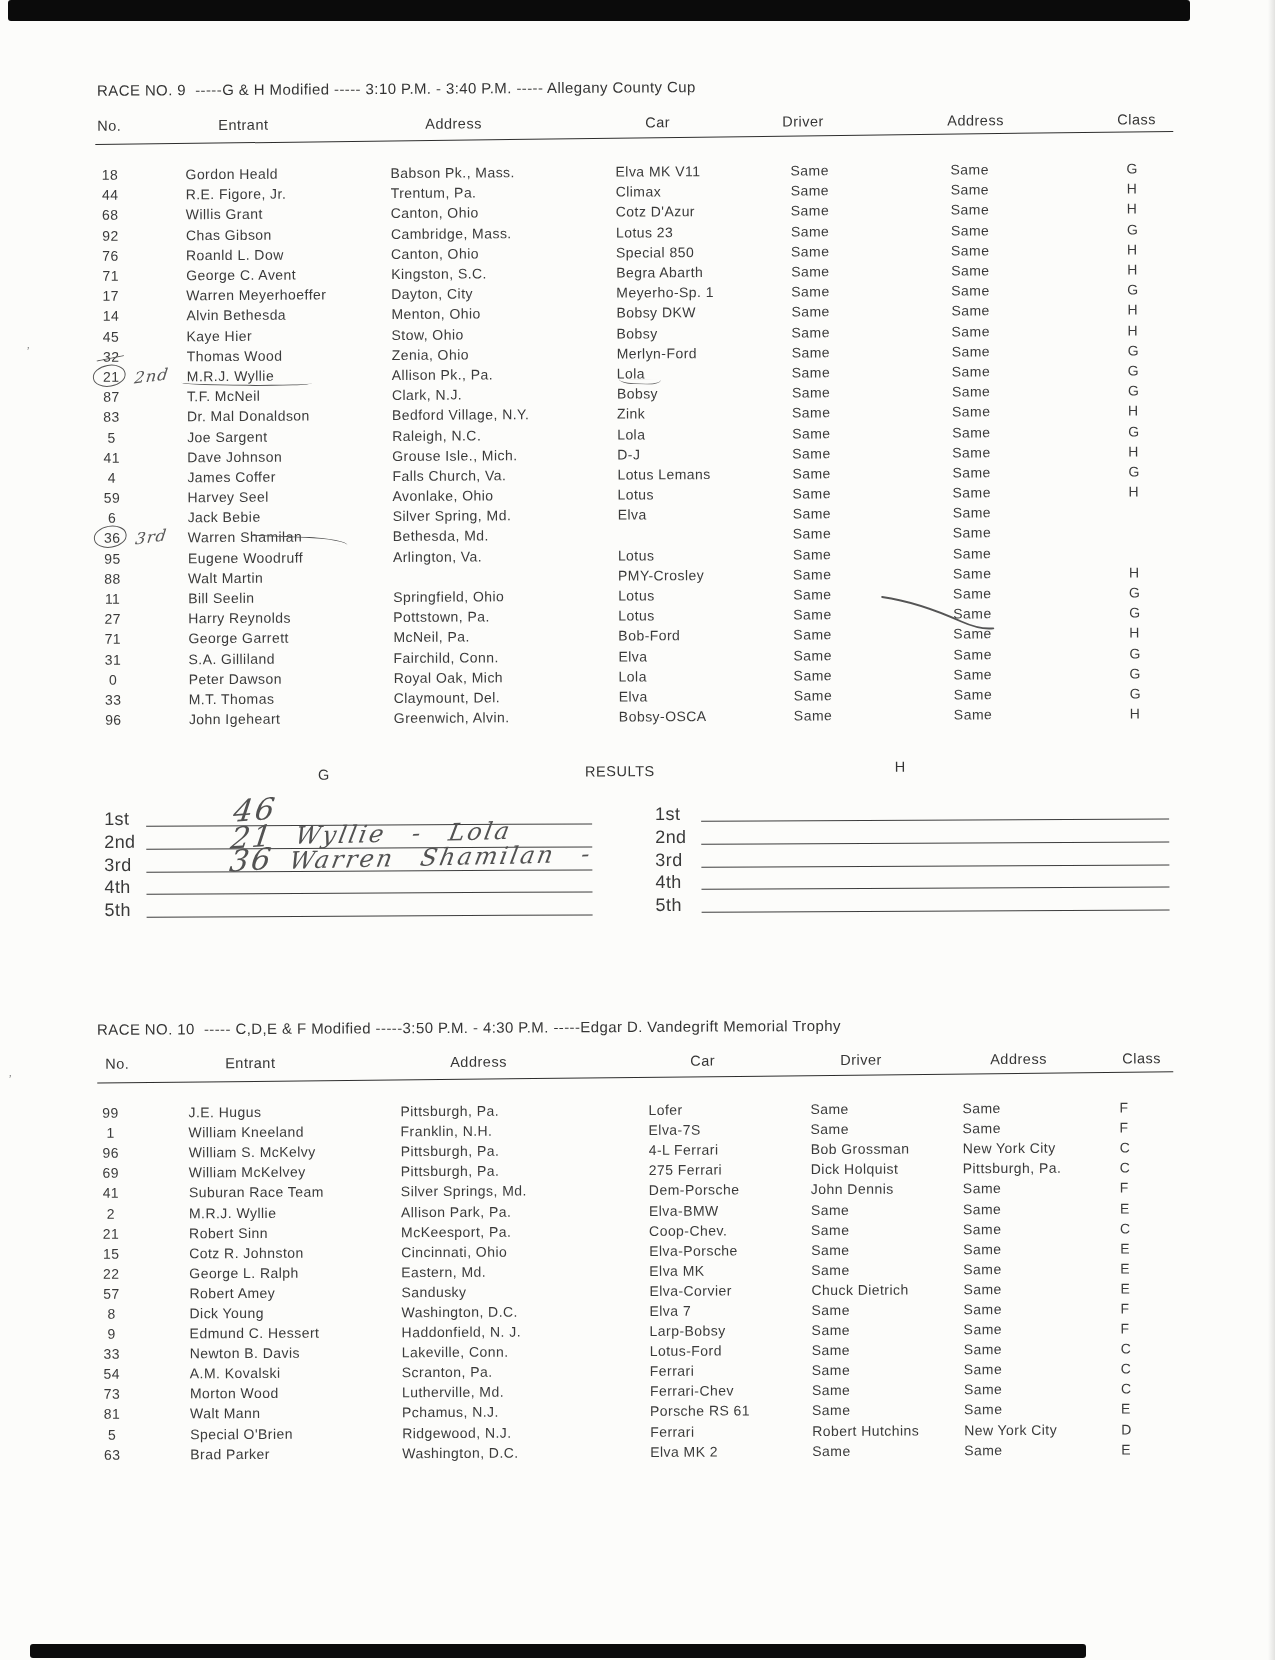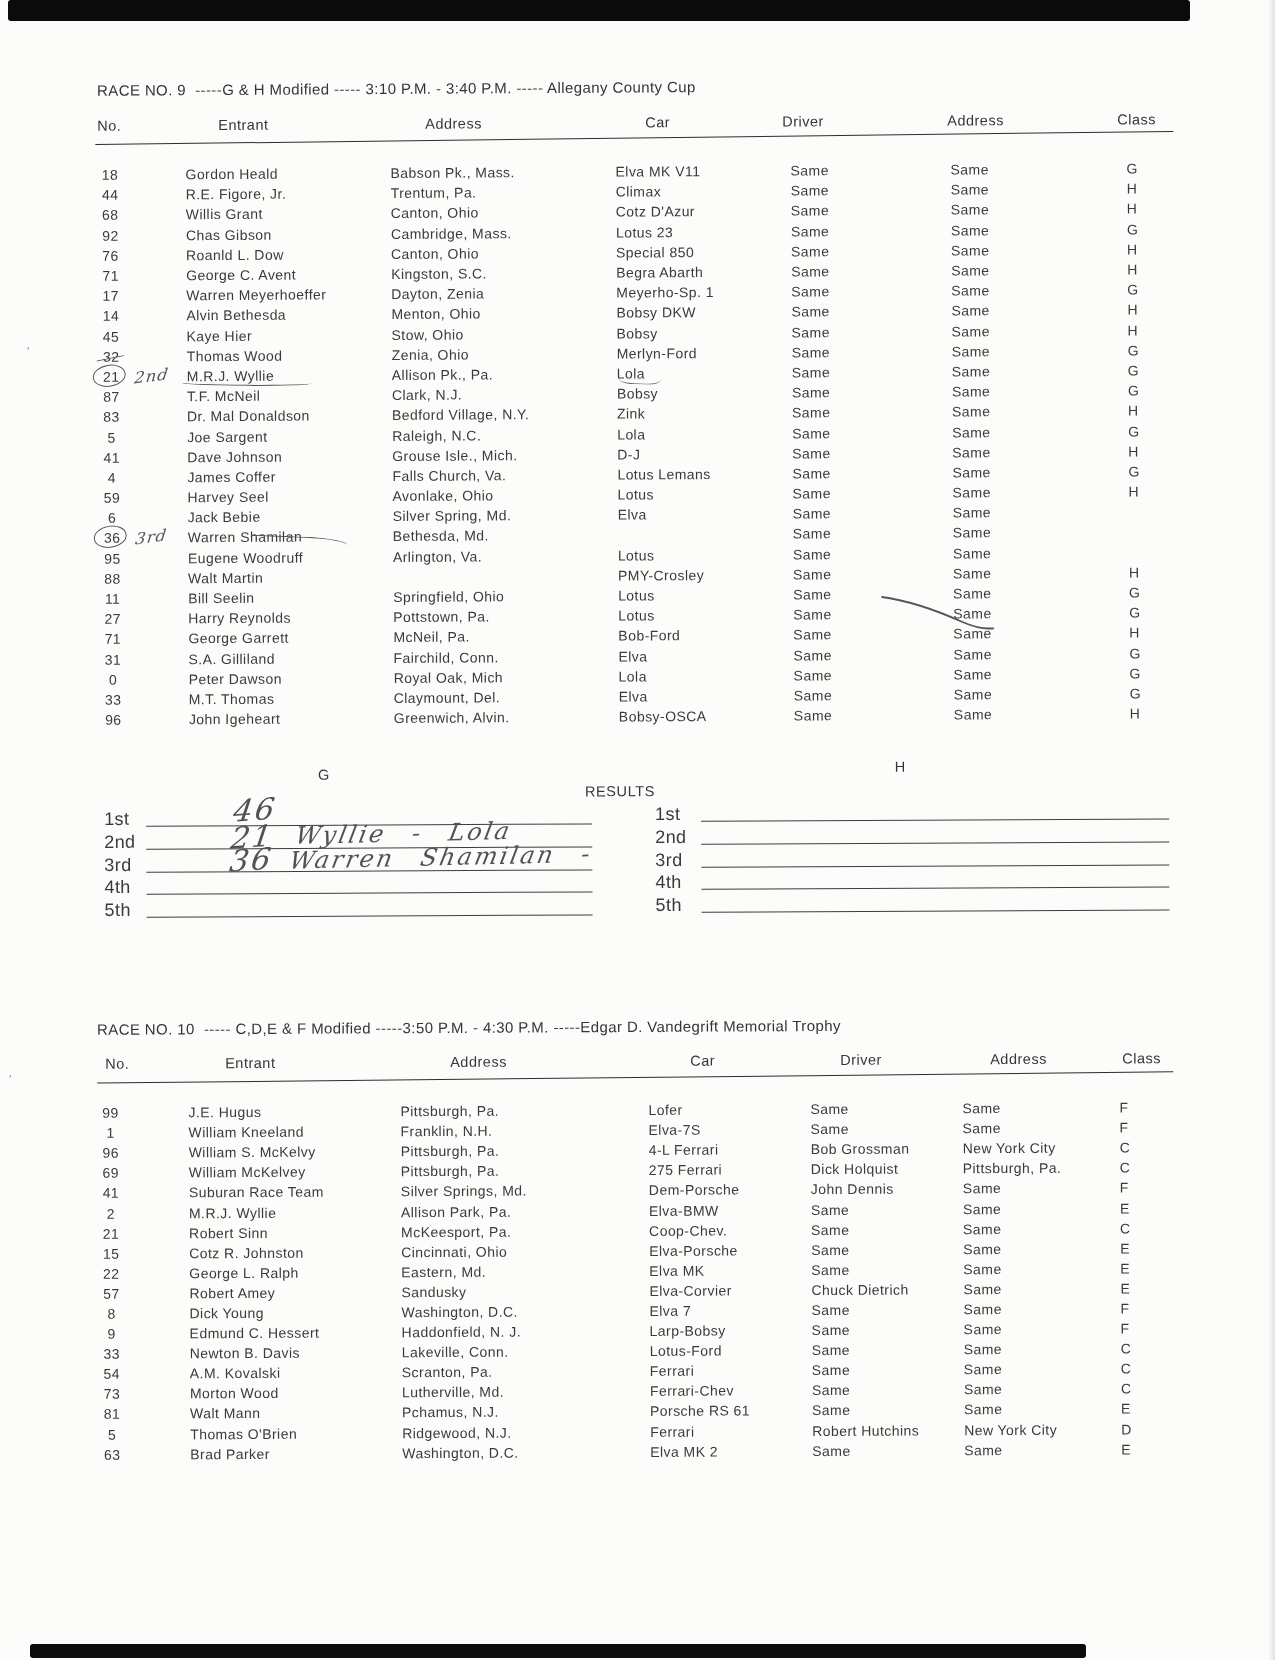--- a/index.html
+++ b/index.html
@@ -60,21 +60,21 @@
     border-top:1.5px solid #5a5a5a;border-radius:0 0 60% 60%/0 0 8px 8px;transform:rotate(-11deg);}
   .car-mark::after{content:"";position:absolute;left:2px;right:-16px;bottom:-3px;height:4px;
     border-bottom:1.4px solid #6b6b6b;border-radius:0 0 50% 50%/0 0 7px 7px;transform:rotate(2deg);}
   .pen-swoosh{position:absolute;left:876px;top:598px;width:120px;height:42px;}
 
   
   .results{position:absolute;left:0;top:0;width:1275px;transform:rotate(-0.3deg);
     transform-origin:100px 800px;}
   .res-head{position:absolute;font-size:14.5px;letter-spacing:.6px;color:#353535;}
   .res-head.g{left:318px;top:768px;}
-  .res-head.main{left:585px;top:766px;margin-top:20px;}
+  .res-head.main{left:585px;top:766px;}
   .res-head.h{left:895px;top:763px;}
   .res-col{position:absolute;}
   .res-col.left{left:104px;top:806px;width:540px;}
   .res-col.right{left:655px;top:804px;width:560px;}
   .res-row{position:relative;height:22.8px;}
   .rank-label{position:absolute;left:0;top:3px;font-size:18px;letter-spacing:.4px;color:#3a3a3a;}
   .res-line{position:absolute;top:20px;height:0;border-bottom:1.4px solid #3d3d3d;}
   .res-col.left .res-line{left:42px;width:446px;}
   .res-col.right .res-line{left:46px;width:468px;}
   .hw-num{position:absolute;font-size:30px;transform:skewX(-12deg) rotate(-4deg);letter-spacing:2px;}
@@ -155,21 +155,21 @@
           <span class="td td-entrant"><span class="cellText">George C. Avent</span></span>
           <span class="td td-address"><span class="cellText">Kingston, S.C.</span></span>
           <span class="td td-car"><span class="cellText">Begra Abarth</span></span>
           <span class="td td-driver"><span class="cellText">Same</span></span>
           <span class="td td-address2"><span class="cellText">Same</span></span>
           <span class="td td-cls"><span class="cellText">H</span></span>
         </div>
         <div class="trow">
           <span class="td td-no"><span class="cellText">17</span></span>
           <span class="td td-entrant"><span class="cellText">Warren Meyerhoeffer</span></span>
-          <span class="td td-address"><span class="cellText">Dayton, Zenia</span></span>
+          <span class="td td-address"><span class="cellText">Dayton, City</span></span>
           <span class="td td-car"><span class="cellText">Meyerho-Sp. 1</span></span>
           <span class="td td-driver"><span class="cellText">Same</span></span>
           <span class="td td-address2"><span class="cellText">Same</span></span>
           <span class="td td-cls"><span class="cellText">G</span></span>
         </div>
         <div class="trow">
           <span class="td td-no"><span class="cellText">14</span></span>
           <span class="td td-entrant"><span class="cellText">Alvin Bethesda</span></span>
           <span class="td td-address"><span class="cellText">Menton, Ohio</span></span>
           <span class="td td-car"><span class="cellText">Bobsy DKW</span></span>
@@ -570,21 +570,21 @@
           <span class="td td-no"><span class="cellText">81</span></span>
           <span class="td td-entrant"><span class="cellText">Walt Mann</span></span>
           <span class="td td-address"><span class="cellText">Pchamus, N.J.</span></span>
           <span class="td td-car"><span class="cellText">Porsche RS 61</span></span>
           <span class="td td-driver"><span class="cellText">Same</span></span>
           <span class="td td-address2"><span class="cellText">Same</span></span>
           <span class="td td-cls"><span class="cellText">E</span></span>
         </div>
         <div class="trow">
           <span class="td td-no"><span class="cellText">5</span></span>
-          <span class="td td-entrant"><span class="cellText">Thomas O'Brien</span></span>
+          <span class="td td-entrant"><span class="cellText">Special O'Brien</span></span>
           <span class="td td-address"><span class="cellText">Ridgewood, N.J.</span></span>
           <span class="td td-car"><span class="cellText">Ferrari</span></span>
           <span class="td td-driver"><span class="cellText">Robert Hutchins</span></span>
           <span class="td td-address2"><span class="cellText">New York City</span></span>
           <span class="td td-cls"><span class="cellText">D</span></span>
         </div>
         <div class="trow">
           <span class="td td-no"><span class="cellText">63</span></span>
           <span class="td td-entrant"><span class="cellText">Brad Parker</span></span>
           <span class="td td-address"><span class="cellText">Washington, D.C.</span></span>

